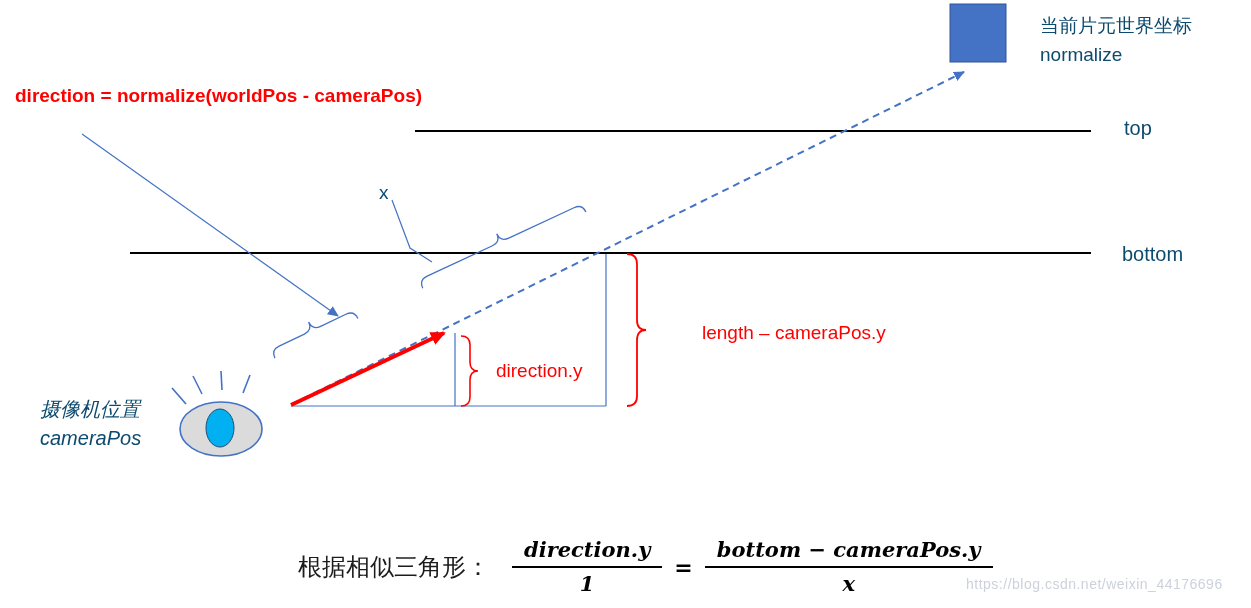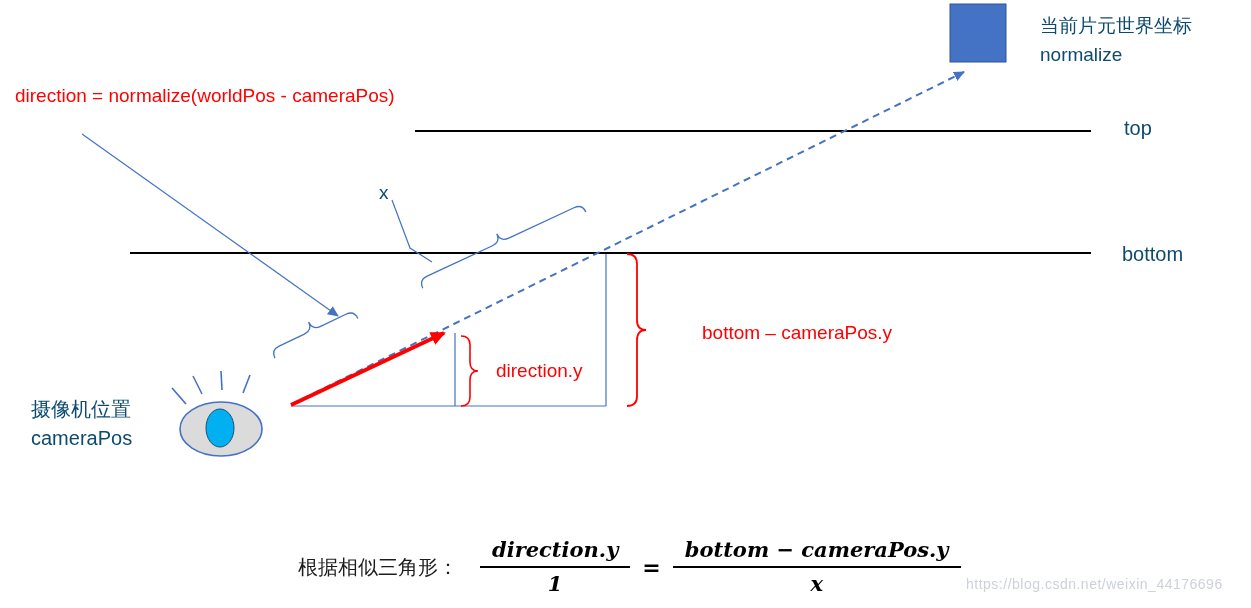--- a/index.html
+++ b/index.html
@@ -5,21 +5,21 @@
   html,body{margin:0;padding:0;background:#ffffff;}
   .stage{
     position:relative;width:1251px;height:608px;background:#ffffff;
     font-family:"Liberation Sans", sans-serif;overflow:hidden;
   }
   .stage svg{position:absolute;left:0;top:0;}
   .t{position:absolute;white-space:nowrap;font-size:19px;line-height:29px;color:#0c4a6e;}
   .t.big{font-size:20px;}
   .red{color:#ff0000;}
   .formula{position:absolute;left:298px;top:537px;display:flex;align-items:center;color:#000;}
-  .formula .prefix{font-size:20px;color:#1c1c1c;margin-right:22px;}
+  .formula .prefix{font-size:24px;color:#1c1c1c;margin-right:22px;}
   .frac{display:inline-flex;flex-direction:column;align-items:center;
         font-family:"DejaVu Serif", serif;font-style:italic;font-weight:bold;
         font-size:21px;line-height:1.25;color:#000;}
   .frac .num{padding:0 12px 3px;border-bottom:2px solid #000;}
   .frac .den{padding-top:3px;}
   .eq{font-family:"DejaVu Serif", serif;font-weight:bold;font-size:22px;margin:0 12px;color:#000;}
   .watermark{position:absolute;left:966px;top:576px;font-size:14px;color:#ccd1db;letter-spacing:.5px;}
 </style>
 </head>
 <body>
@@ -69,33 +69,33 @@
       <ellipse cx="221" cy="429" rx="41" ry="27" stroke-width="1.6" fill="#DBDBDB" stroke="#4472C4"></ellipse>
       <ellipse cx="220" cy="428" rx="14" ry="19" stroke="#1F4E79" stroke-width="1" fill="#00B0F0"></ellipse>
     </g>
   </svg>
 
   <div class="t" style="left:1040px;top:11px;">
     <div>当前片元世界坐标</div>
     <div>normalize</div>
   </div>
 
-  <div class="t red" style="left:15px;top:81px;">
+  <div class="t red" style="left:15px;top:81px;font-weight:bold;">
     <div>direction = normalize(worldPos - cameraPos)</div>
   </div>
 
   <div class="t big" style="left:1124px;top:114px;">top</div>
   <div class="t big" style="left:1122px;top:240px;">bottom</div>
 
   <div class="t" style="left:379px;top:178px;">x</div>
 
   <div class="t red" style="left:496px;top:356px;">direction.y</div>
-  <div class="t red" style="left:702px;top:318px;">bottom – cameraPos.y</div>
+  <div class="t red" style="left:702px;top:318px;">length – cameraPos.y</div>
 
-  <div class="t big" style="left:31px;top:395px;">
+  <div class="t big" style="left:40px;top:395px;font-style:italic;">
     <div>摄像机位置</div>
     <div>cameraPos</div>
   </div>
 
   <div class="formula">
     <span class="prefix">根据相似三角形：</span>
     <span class="frac">
       <span class="num">direction.y</span>
       <span class="den">1</span>
     </span>

